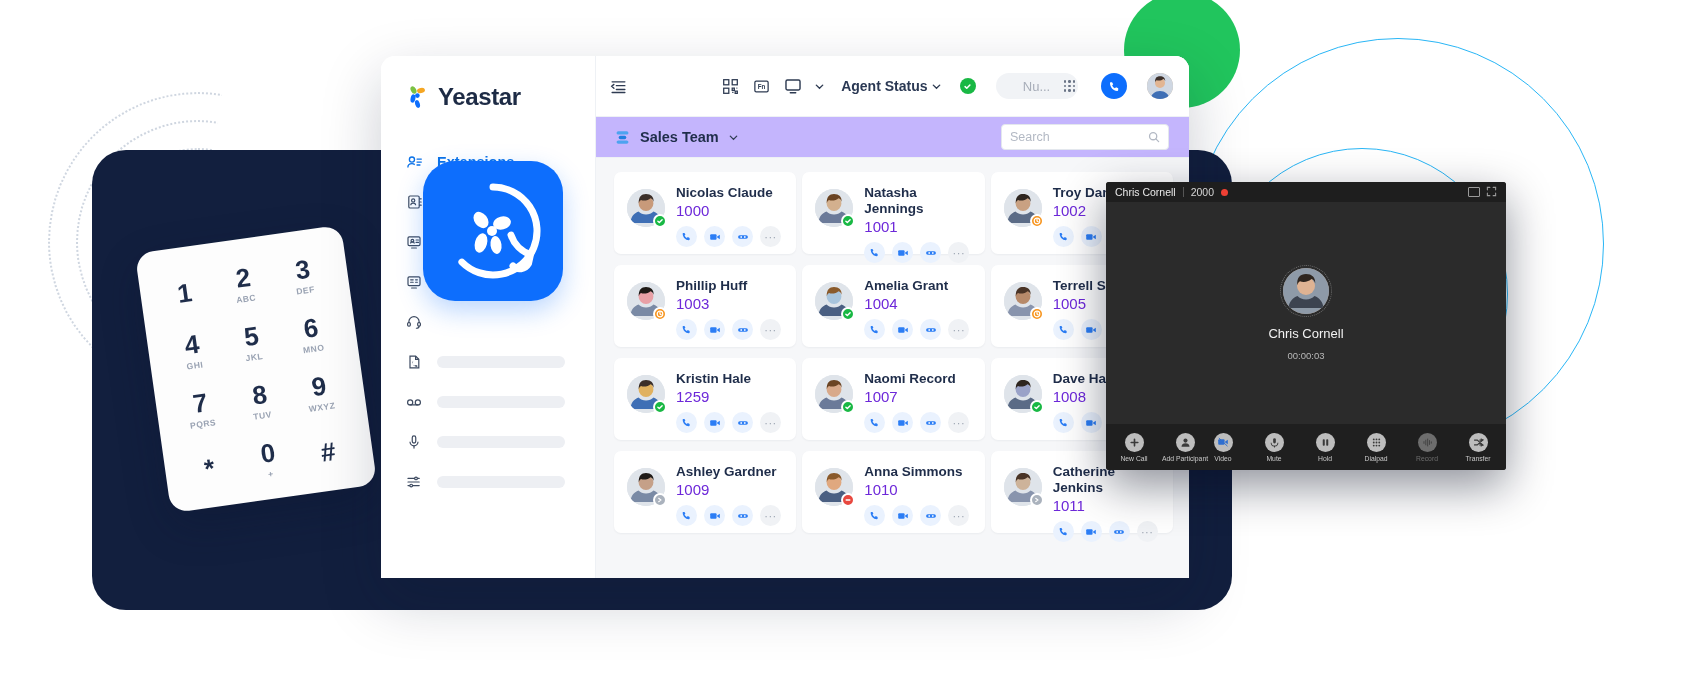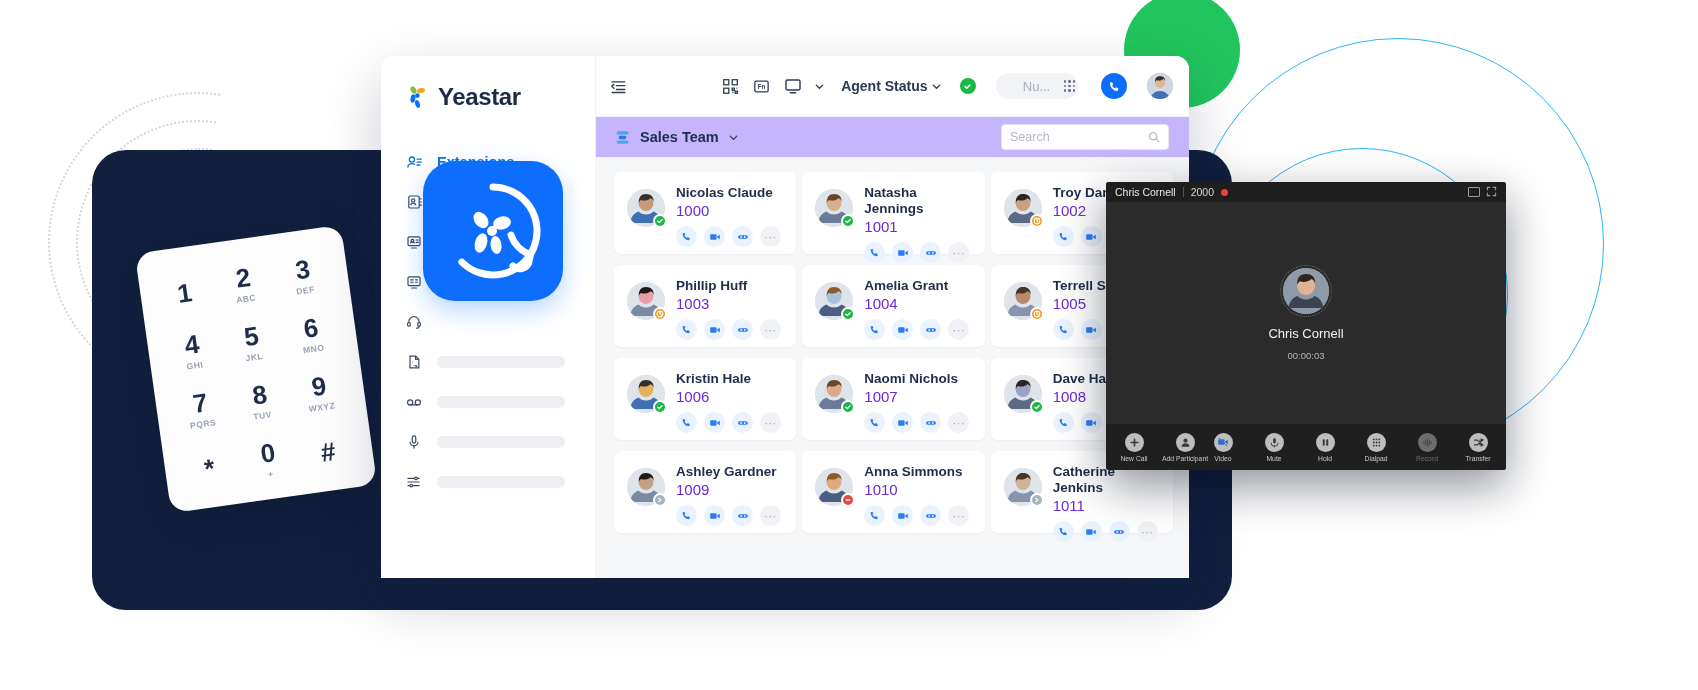--- a/index.html
+++ b/index.html
@@ -710,21 +710,21 @@
                     <path d="M11.5 22.6c1.9 1.9 4.5 3 7.5 3s5.6-1.1 7.5-3c4.6 1.7 7.6 5.4 8 11.4H3.5c.4-6 3.4-9.7 8-11.4z" fill="#3f6fb5"></path>
                   </svg></div>
                 <div class="badge b-available">
                   <svg width="8" height="8" viewBox="0 0 12 12" fill="none" stroke="#fff" stroke-width="2.1" stroke-linecap="round" stroke-linejoin="round">
                     <path d="M2.8 6.2 5 8.4l4.2-4.4"></path>
                   </svg>
                 </div>
               </div>
               <div>
                 <div class="c-name">Kristin Hale</div>
-                <div class="c-ext">1006</div>
+                <div class="c-ext">1259</div>
                 <div class="c-actions">
                   <div class="c-btn">
                     <svg width="11" height="11" viewBox="0 0 20 20" fill="currentColor">
                       <path d="M6.2 3.3 8 6.6 6.4 8.4c.9 2 2.3 3.4 4.2 4.2l1.8-1.6 3.3 1.8v2.7c0 .8-.7 1.5-1.6 1.4C7.8 16.4 3.6 12.2 3 5.1c-.1-.9.6-1.6 1.4-1.6h1.8z"></path>
                     </svg>
                   </div>
                   <div class="c-btn">
                     <svg width="12" height="12" viewBox="0 0 20 20" fill="currentColor">
                       <rect x="2" y="5.6" width="10.6" height="8.8" rx="1.6"></rect>
                       <path d="M13.6 9.2 18 6.4v7.2l-4.4-2.8z"></path>
@@ -749,21 +749,21 @@
                     <path d="M19 5c5 0 8 2.8 7.6 7.8-.5-2-1.5-3.1-3.2-3.6-1.8 2.2-6.8 3-9.4 1.8-.9.5-1.7 1.4-2.2 3.3C11.4 8 14.4 5 19 5z" fill="#6b4423"></path>
                     <path d="M11.5 22.6c1.9 1.9 4.5 3 7.5 3s5.6-1.1 7.5-3c4.6 1.7 7.6 5.4 8 11.4H3.5c.4-6 3.4-9.7 8-11.4z" fill="#6b7a99"></path>
                   </svg></div>
                 <div class="badge b-available">
                   <svg width="8" height="8" viewBox="0 0 12 12" fill="none" stroke="#fff" stroke-width="2.1" stroke-linecap="round" stroke-linejoin="round">
                     <path d="M2.8 6.2 5 8.4l4.2-4.4"></path>
                   </svg>
                 </div>
               </div>
               <div>
-                <div class="c-name">Naomi Nichols</div>
+                <div class="c-name">Naomi Record</div>
                 <div class="c-ext">1007</div>
                 <div class="c-actions">
                   <div class="c-btn">
                     <svg width="11" height="11" viewBox="0 0 20 20" fill="currentColor">
                       <path d="M6.2 3.3 8 6.6 6.4 8.4c.9 2 2.3 3.4 4.2 4.2l1.8-1.6 3.3 1.8v2.7c0 .8-.7 1.5-1.6 1.4C7.8 16.4 3.6 12.2 3 5.1c-.1-.9.6-1.6 1.4-1.6h1.8z"></path>
                     </svg>
                   </div>
                   <div class="c-btn">
                     <svg width="12" height="12" viewBox="0 0 20 20" fill="currentColor">
                       <rect x="2" y="5.6" width="10.6" height="8.8" rx="1.6"></rect>

